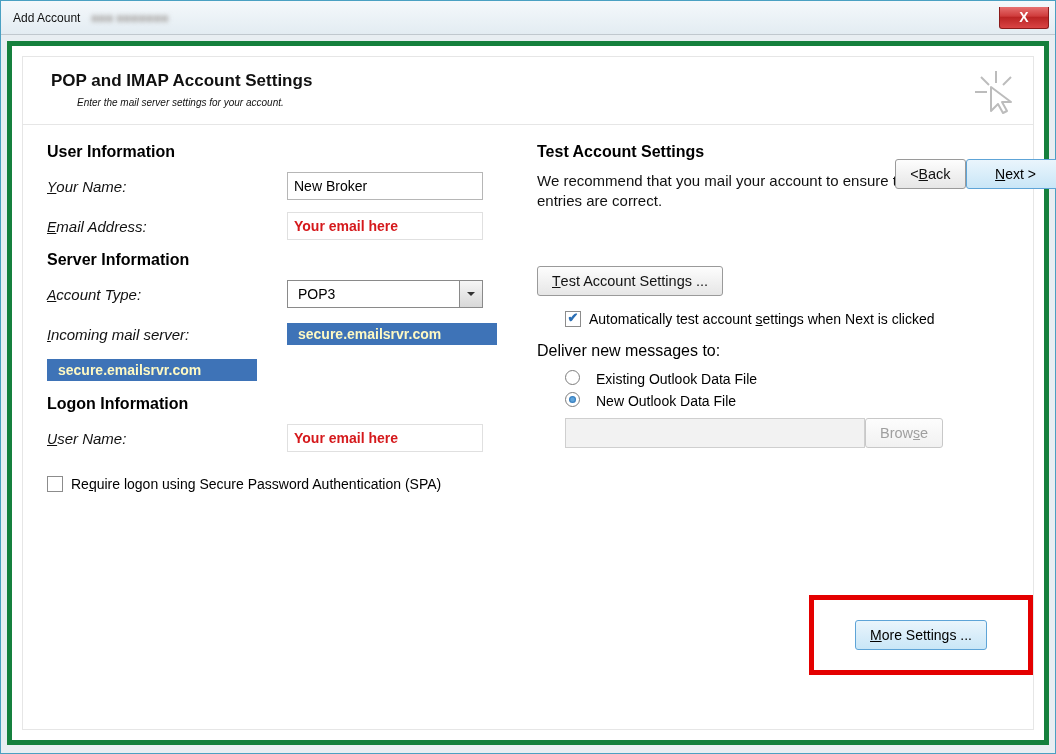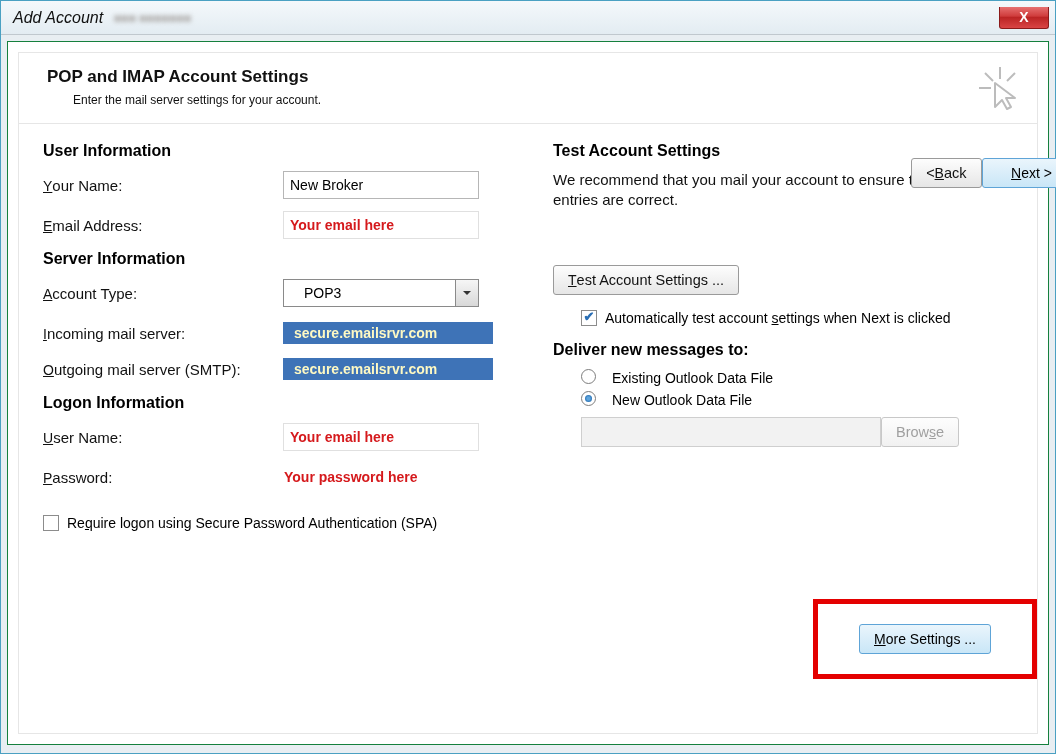--- a/index.html
+++ b/index.html
@@ -11,86 +11,86 @@
       background: #e8eef2;
       display: flex; flex-direction: column;
     }
     .titlebar {
       height: 34px;
       background: linear-gradient(#f4f8fb, #e3ecf2);
       border-bottom: 1px solid #c0c8ce;
       display: flex; align-items: center; justify-content: space-between;
       padding-left: 12px;
     }
-    .titlebar .title { font-size: 16px; color: #111; font-style: italic; }
+    .titlebar .title { font-size: 12px; color: #111; }
     .titlebar .blurred { margin-left: 10px; color: #bdbdbd; filter: blur(2px); letter-spacing: -1px; font-weight: bold; }
     .titlebar .close-btn {
       width: 50px; height: 22px; margin-right: 6px; margin-top: 0;
       border-radius: 0 0 3px 3px;
       background: linear-gradient(#e67070, #cf3a3a 45%, #b92222 46%, #d94444);
       border: 1px solid #8b1a1a; border-top: none;
       display:flex; align-items:center; justify-content:center;
       color:#fff; font-weight:bold; font-size:15px;
       cursor:pointer;
     }
 
     .client {
       flex: 1; margin: 6px 6px 8px 6px;
-      background: #fff; border: 1px solid #15803d;
+      background: #fff; border: 5px solid #15803d;
       display:flex; flex-direction:column;
     }
 
     .header-panel {
       margin: 10px 10px 0 10px;
       padding: 14px 20px 16px 28px;
       border: 1px solid #e6e6e6;
       border-bottom: none;
       background: #fff;
       position: relative;
     }
     .header-panel h1 { margin:0; font-size:17px; font-weight:bold; color:#111; }
-    .header-panel p { margin: 6px 0 0 26px; font-size:12px; color:#111; }
+    .header-panel p { margin: 6px 0 0 26px; font-size:10px; color:#111;font-style:italic; }
     .header-panel .click-icon {
       position:absolute; right:14px; top:12px; width:46px; height:46px;
       color:#bcbcbc;
     }
     .divider { margin: 0 10px; border-top: 1px solid #e6e6e6; }
 
     .body-panel {
       margin: 0 10px 10px 10px;
       border: 1px solid #e6e6e6; border-top:none;
       flex:1;
       padding: 18px 24px 14px 24px;
       display:flex; flex-direction:row;
       position: relative;
     }
     .columns { display:flex; gap:40px; flex:1; }
     .col { flex:1; }
     .section-head { font-weight:bold; margin: 0 0 10px 0; font-size:16px; }
     .row { display:flex; align-items:center; margin-bottom: 10px; min-height:30px; }
-    .row label { width: 240px; font-size:15px; color:#111; }
+    .row label { width: 240px; font-size:15px; color:#111;font-style:italic; }
     .row label .ul { text-decoration:underline; }
 
     .txt-input {
       width: 196px; height: 28px;
       border: 1px solid #b6b6b6;
       background:#fff;
       padding: 0 6px;
       font-size:15px;
       display:flex; align-items:center;
     }
     .txt-input.red-bold { color:#d5191c; font-weight:bold; font-size:17px; border-color:#e0e0e0; }
     .txt-input.blue-fill {
       background:#3e73b7; color:#fef9c3; font-weight:bold;
       border:1px solid #3e73b7; font-size:15px; padding-left:10px; height:22px;
     }
     .txt-input.no-border { border-color:#fff; padding:0; }
 
     .combo { display:flex; width:196px; height:28px; }
-    .combo .val { flex:1; border:1px solid #8a8a8a; border-right:none; padding:0 20px; display:flex; align-items:center; background:#fff; }
+    .combo .val { flex:1; border:1px solid #8a8a8a; border-right:none; padding:0 10px; display:flex; align-items:center; background:#fff; }
     .combo .arrow {
       width:24px; border:1px solid #8a8a8a; background:linear-gradient(#f6f6f6,#d8d8d8);
       display:flex; align-items:center; justify-content:center; cursor:pointer;
     }
     .combo .arrow svg { width:10px; height:10px; }
 
     .check-row { display:flex; align-items:flex-start; gap:8px; margin-top:4px; line-height:1.3; }
     .check-box {
       width:16px; height:16px; border:1px solid #8c8c8c; background:#fff; display:inline-flex;
       align-items:center; justify-content:center; flex-shrink:0; margin-top:1px;
@@ -209,41 +209,34 @@
           </div>
 
           <div class="row" style="margin-bottom:6px;">
             <label><span class="ul">I</span>ncoming mail server:</label>
             <div class="txt-input blue-fill" style="width:210px;">
                 <span>secure.emailsrvr.com</span>
               </div>
           </div>
 
           <div class="row">
-            <label><span class="ul">O</span>utgoing mail server (SMTP):</label>
             <div class="txt-input blue-fill" style="width:210px;">
                 <span>secure.emailsrvr.com</span>
               </div>
           </div>
 
           <div class="section-head" style="margin-top:4px;">Logon Information</div>
 
           <div class="row">
             <label><span class="ul">U</span>ser Name:</label>
             <div class="txt-input red-bold">
                 <span>Your email here</span>
               </div>
           </div>
 
-          <div class="row">
-            <label><span class="ul">P</span>assword:</label>
-            <div class="txt-input red-bold no-border" style="width:230px;">
-                <span>Your password here</span>
-              </div>
-          </div>
 
 
           <div class="check-row" style="margin-top:22px;">
             <span class="check-box"></span>
             <span class="check-label" style="max-width:430px;">Re<span class="ul">q</span>uire logon using Secure Password Authentication (SPA)</span>
           </div>
         </div>
 
         <div class="col" style="flex:1.05;">
           <div class="section-head">Test Account Settings</div>
@@ -251,21 +244,21 @@
 
           <div style="margin-top:54px;">
             <div class="std-btn"><span class="ul">T</span>est Account Settings ...</div>
           </div>
 
           <div class="check-row" style="margin-top:14px; margin-left:28px;">
             <span class="check-box checked"></span>
             <span class="check-label" style="max-width:380px;">Automatically test account <span class="ul">s</span>ettings when Next is clicked</span>
           </div>
 
-          <div class="section-head" style="margin-top:14px; font-weight:bold;">Deliver new messages to:</div>
+          <div class="section-head" style="margin-top:14px; font-weight:normal;">Deliver new messages to:</div>
 
           <div class="check-row" style="margin-left:28px; margin-top:8px;">
             <span class="radio"></span>
             <span>E<span class="ul">x</span>isting Outlook Data File</span>
           </div>
           <div class="check-row" style="margin-left:28px;">
             <span class="radio sel"></span>
             <span>Ne<span class="ul">w</span> Outlook Data File</span>
           </div>
           <div class="browse-row" style="margin-left:28px;">

